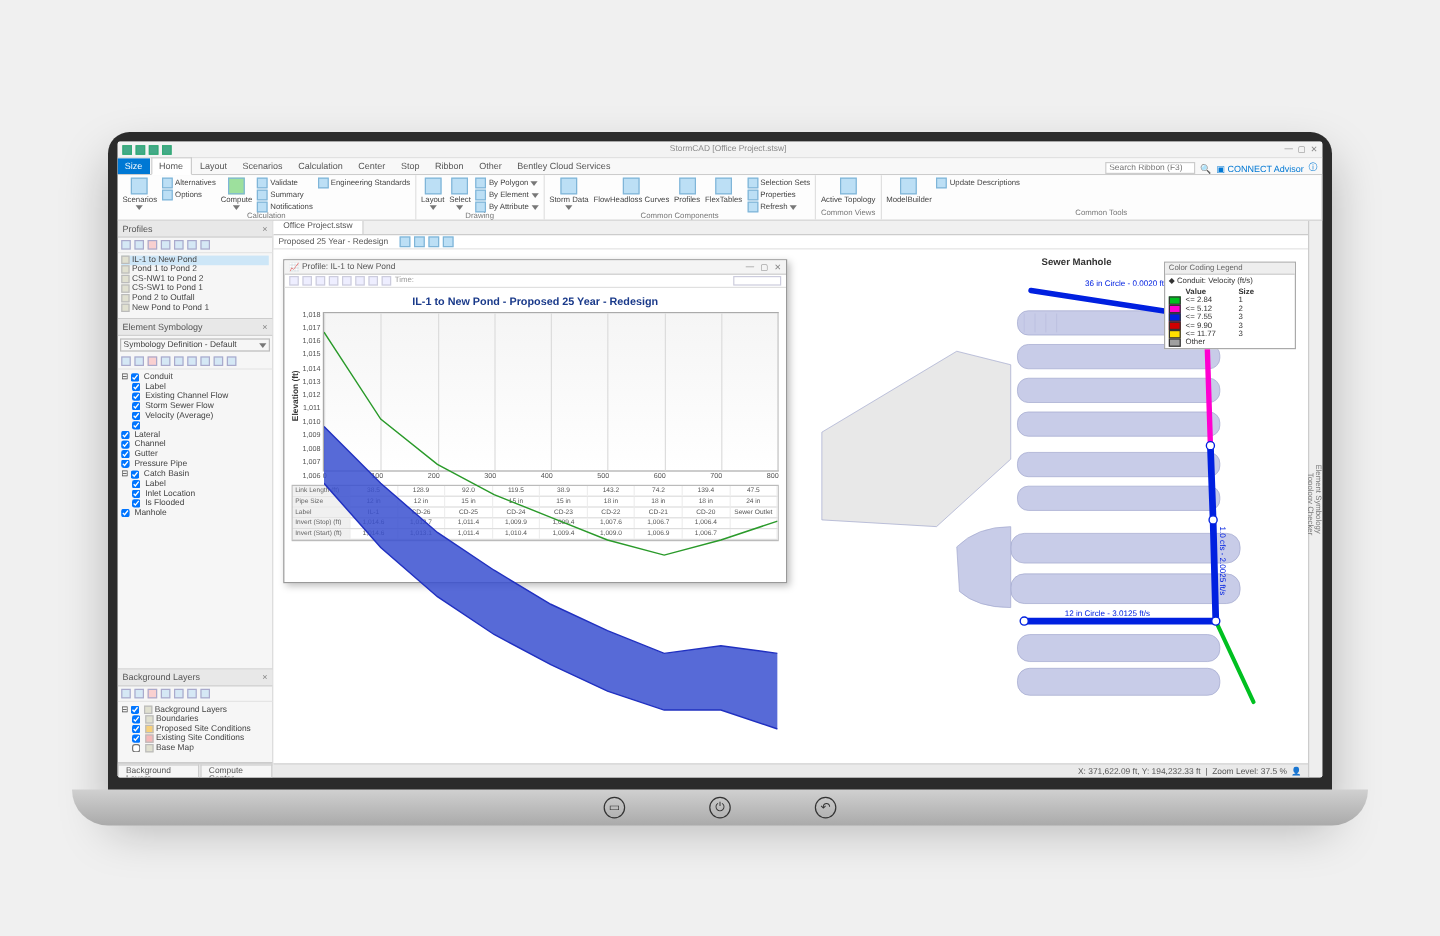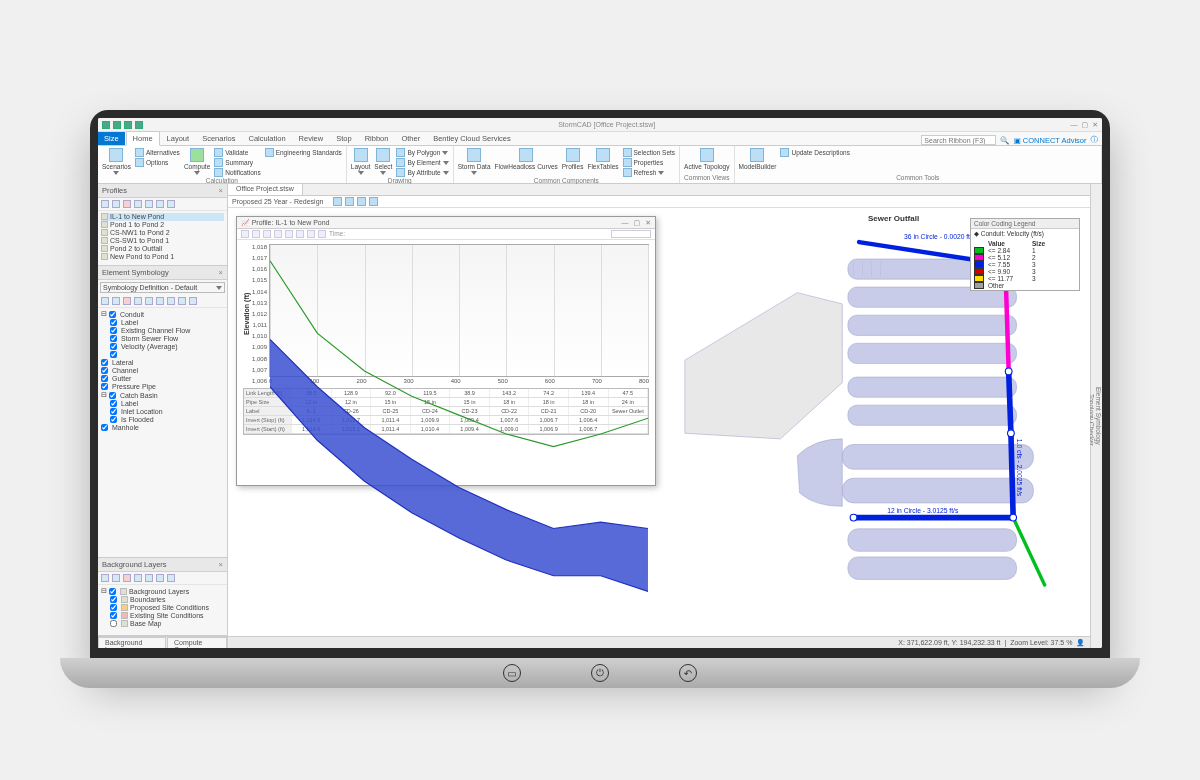--- a/index.html
+++ b/index.html
@@ -98,21 +98,21 @@
        <span>✕</span>
      </div>
    </div>
 
    <div class="ribbon-tabs">
      <div class="ribbon-tab file">Size</div>
      <div class="ribbon-tab active">Home</div>
      <div class="ribbon-tab">Layout</div>
      <div class="ribbon-tab">Scenarios</div>
      <div class="ribbon-tab">Calculation</div>
-     <div class="ribbon-tab">Review</div>
+     <div class="ribbon-tab">Center</div>
      <div class="ribbon-tab">Stop</div>
      <div class="ribbon-tab">Ribbon</div>
      <div class="ribbon-tab">Other</div>
      <div class="ribbon-tab">Bentley Cloud Services</div>
      <div class="ribbon-search">
        <input class="search-in" placeholder="Search Ribbon (F3)" style="">
        <span>🔍</span>
        <span style="color:#0078d4">▣ <span>CONNECT Advisor</span></span>
        <span style="color:#0078d4">ⓘ</span>
      </div>
@@ -409,20 +409,21 @@
                   <span></span>
                   <span></span>
                   <span></span>
                   <span></span>
                   <span></span>
                   <span></span>
                   <span style="flex:1;background:none;border:none;font-size:6.5px;color:#999;">Time:</span>
                   <span style="width:40px;background:#fff"></span>
                 </div>
            <div class="chart-wrap">
+             <div class="chart-title">IL-1 to New Pond - Proposed 25 Year - Redesign</div>
              <div class="chart">
                <div class="ylabel">Elevation (ft)</div>
                <div class="yticks" id="yticks">
                       <div>1,018</div>
                       <div>1,017</div>
                       <div>1,016</div>
                       <div>1,015</div>
                       <div>1,014</div>
                       <div>1,013</div>
                       <div>1,012</div>
@@ -529,21 +530,21 @@
                       <div class="td">1,009.0</div>
                       <div class="td">1,006.9</div>
                       <div class="td">1,006.7</div>
                       <div class="td"></div>
                     </div>
                   </div>
            </div>
          </div>
 
          <div class="map">
-           <div class="maptitle">Sewer Outfall</div>
+           <div class="maptitle">Sewer Manhole</div>
            <svg viewBox="0 0 360 370" style="position:absolute;inset:0;width:100%;height:100%">
 
              <g fill="#c8cce8" stroke="#a0a6cc" stroke-width="0.5">
                <path d="M10,130 L110,70 L150,80 L150,150 L95,200 L10,195 Z" fill="#e8e8e8"></path>
                <rect x="155" y="40" width="150" height="18" rx="8"></rect>
                <rect x="155" y="65" width="150" height="18" rx="8"></rect>
                <rect x="155" y="90" width="150" height="18" rx="8"></rect>
                <rect x="155" y="115" width="150" height="18" rx="8"></rect>
                <rect x="155" y="145" width="150" height="18" rx="8"></rect>
                <rect x="155" y="170" width="150" height="18" rx="8"></rect>

